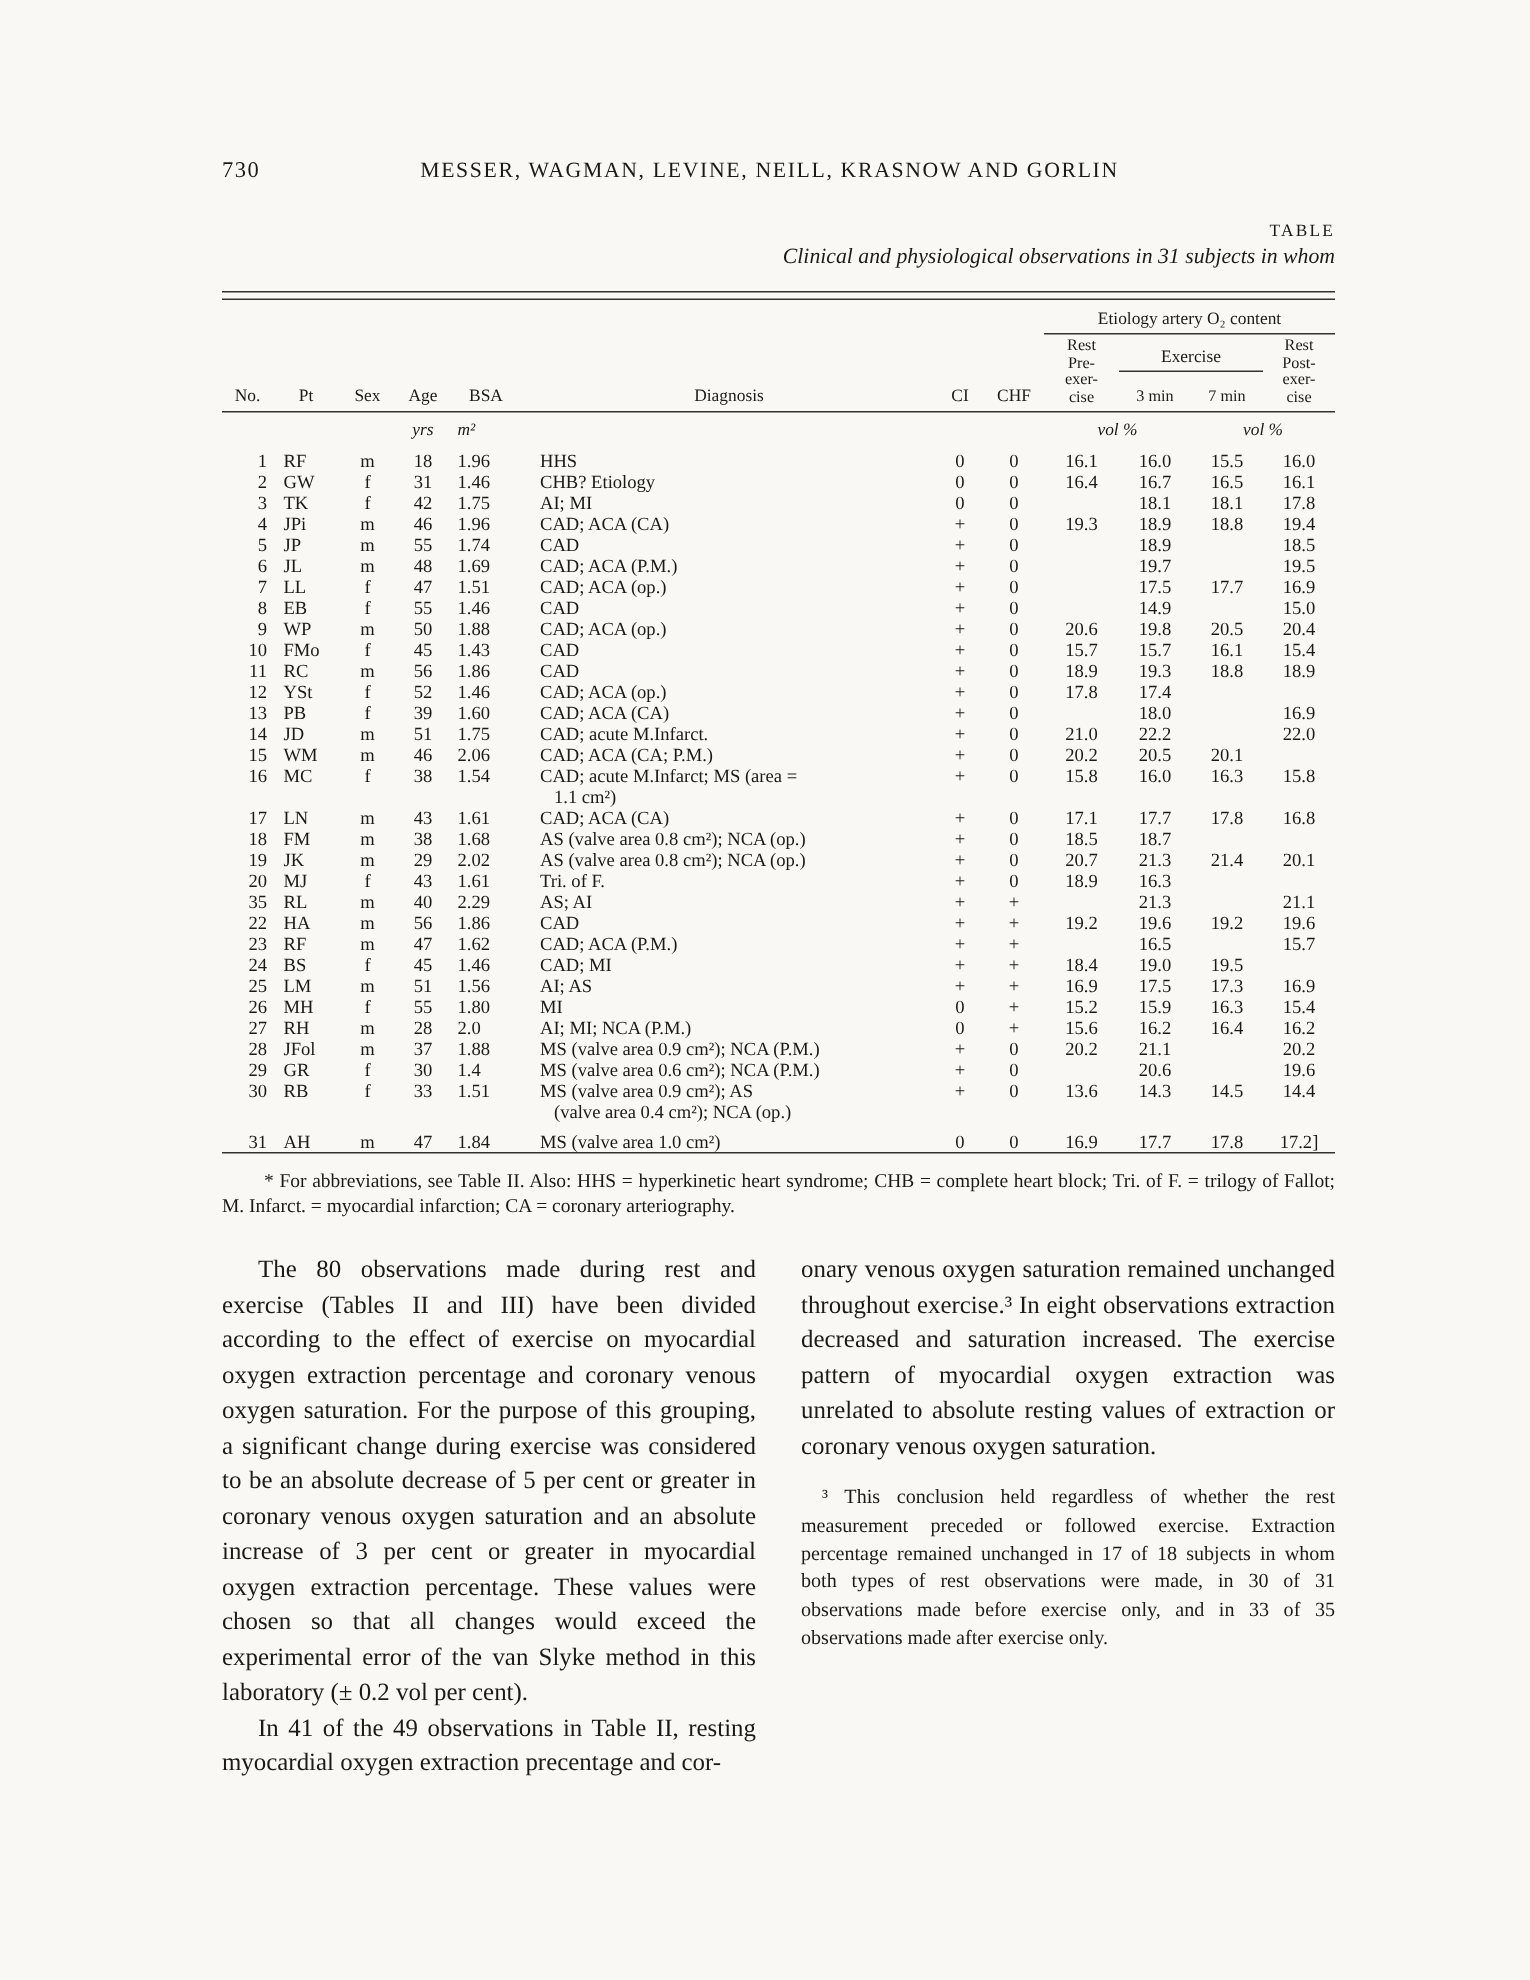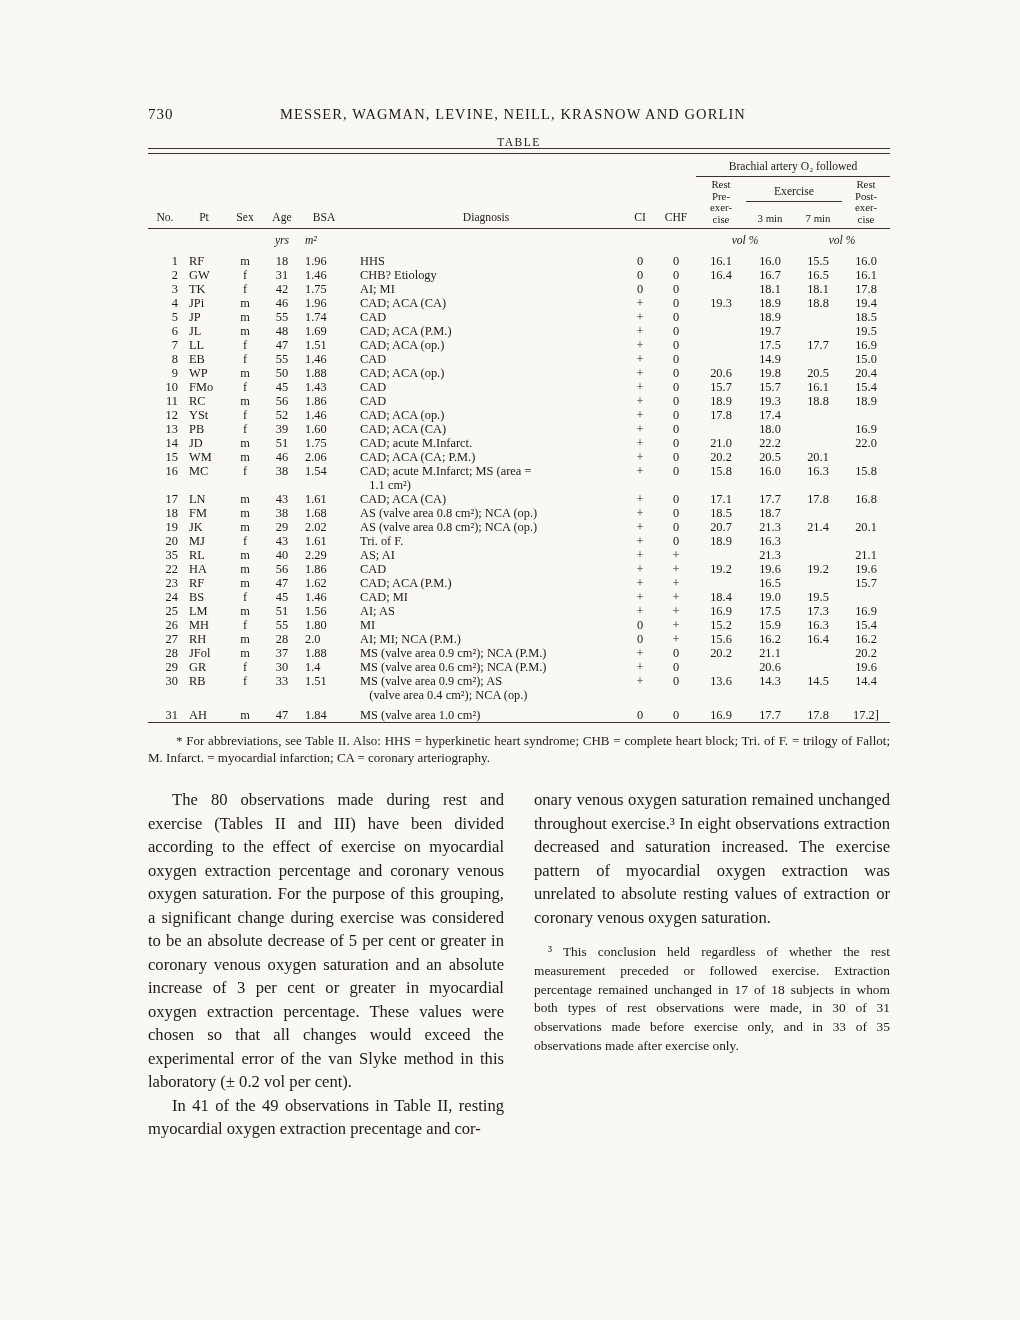--- a/index.html
+++ b/index.html
@@ -12,21 +12,21 @@
   }
   .page { width:1020px; height:1320px; background:#faf8f4; overflow:hidden; }
   .content { padding:106px 130px 0 148px; }
 
   
   .running-header { position:relative; height:22px; font-size:15px;font-family:Liberation Serif, serif; }
   .pageno { position:absolute; left:0; top:0; letter-spacing:1px; }
   .runhead { position:absolute; left:0; right:12px; text-align:center; letter-spacing:1.1px; font-size:14.5px; }
 
   
-  .caption-block { margin-top:8px; text-align:center; }
+  .caption-block { margin-top:20px; text-align:right; }
   .tbl-label { font-size:11.5px; letter-spacing:1.5px; }
   .tbl-caption { font-style:italic; font-size:14.5px; margin-top:3px; margin-bottom:14px; }
 
   
   .tablewrap { border-top:1px solid #35322d; }
   table {
     width:100%;
     margin-top:4px;
     border-top:1px solid #35322d;
     border-bottom:1px solid #35322d;
@@ -95,20 +95,21 @@
 <div class="page">
   <div class="content">
 
     <div class="running-header">
       <span class="pageno">730</span>
       <span class="runhead">MESSER, WAGMAN, LEVINE, NEILL, KRASNOW AND GORLIN</span>
     </div>
 
     <div class="caption-block">
       <div class="tbl-label">TABLE</div>
+      <div class="tbl-caption">Clinical and physiological observations in 31 subjects in whom</div>
     </div>
 
     <div class="tablewrap">
       <table>
         <colgroup>
           <col class="w-no">
             <col class="w-pt">
             <col class="w-sex">
             <col class="w-age">
           <col class="w-bsa">
@@ -123,21 +124,21 @@
         <thead>
           <tr>
             <th rowspan="3">No.</th>
             <th rowspan="3">Pt</th>
             <th rowspan="3">Sex</th>
             <th rowspan="3">Age</th>
             <th rowspan="3">BSA</th>
             <th rowspan="3">Diagnosis</th>
             <th rowspan="3">CI</th>
             <th rowspan="3">CHF</th>
-            <th colspan="4" class="group">Brachial artery O₂ followed</th>
+            <th colspan="4" class="group">Etiology artery O₂ content</th>
           </tr>
           <tr>
             <th rowspan="2" class="stack">Rest
 Pre-
 exer-
 cise</th>
             <th colspan="2" class="exercise">Exercise</th>
             <th rowspan="2" class="stack">Rest
 Post-
 exer-

